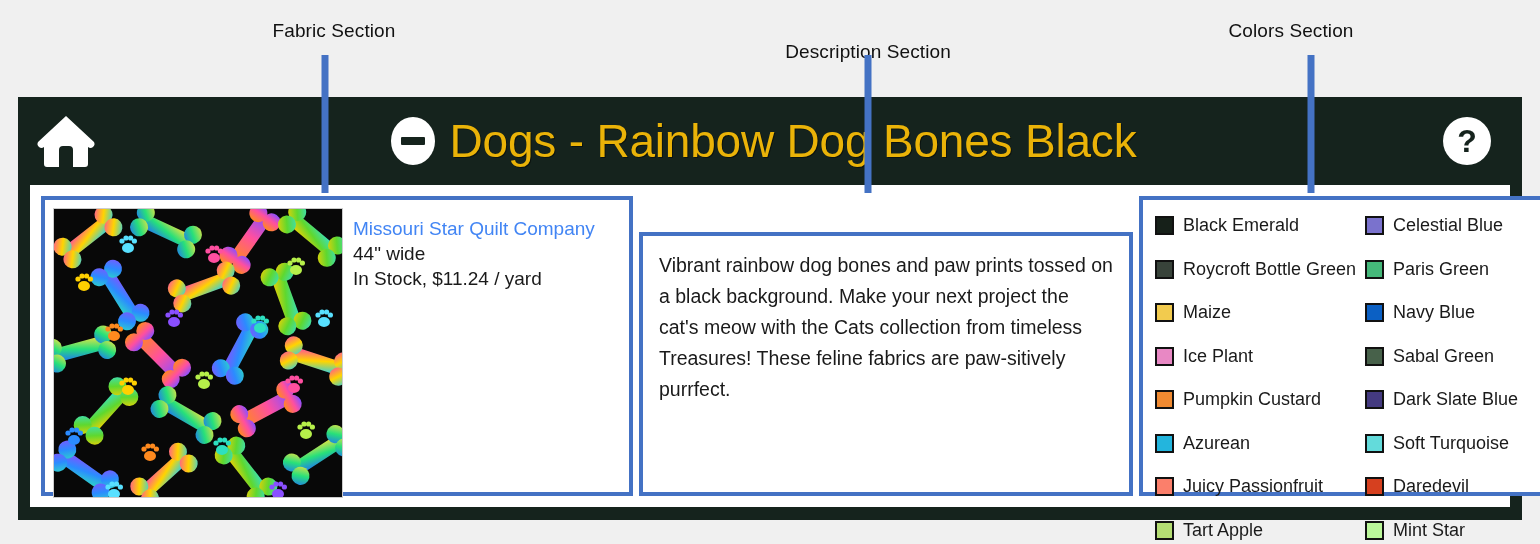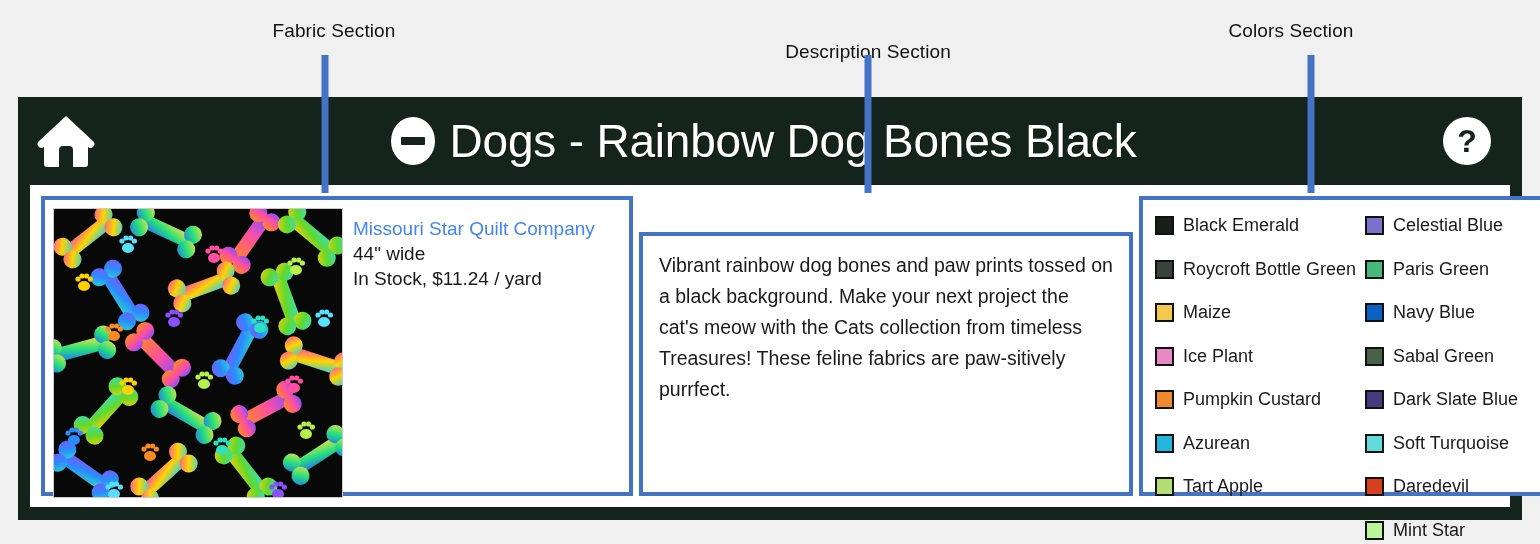--- a/index.html
+++ b/index.html
@@ -57,21 +57,21 @@
   .title-wrap {
     flex: 1;
     display: flex;
     align-items: center;
     justify-content: center;
     gap: 14px;
   }
   .minus-ico { display:block; flex:none; }
   .app-title {
     font-size: 46px;
-    color: #ffffff;
+    color: #eab308;
     white-space: nowrap;
     font-weight: 400;
     letter-spacing: -.2px;
     text-shadow: 1px 1px 0 rgba(0,0,0,.45);
   }
   .help-btn {
     width: 110px;
     display: flex;
     align-items: center;
     justify-content: center;
@@ -293,20 +293,24 @@
               </div>
               <div class="color-row">
                 <div class="color-chip" style="background: rgb(240, 138, 49);"></div>
                 <div class="color-name">Pumpkin Custard</div>
               </div>
               <div class="color-row">
                 <div class="color-chip" style="background: rgb(35, 181, 221);"></div>
                 <div class="color-name">Azurean</div>
               </div>
               <div class="color-row">
+                <div class="color-chip" style="background: rgb(251, 127, 107);"></div>
+                <div class="color-name">Juicy Passionfruit</div>
+              </div>
+              <div class="color-row">
                 <div class="color-chip" style="background: rgb(180, 221, 115);"></div>
                 <div class="color-name">Tart Apple</div>
               </div>
             </div>
           <div class="color-col" id="col-right">
               <div class="color-row">
                 <div class="color-chip" style="background: rgb(122, 114, 205);"></div>
                 <div class="color-name">Celestial Blue</div>
               </div>
               <div class="color-row">

